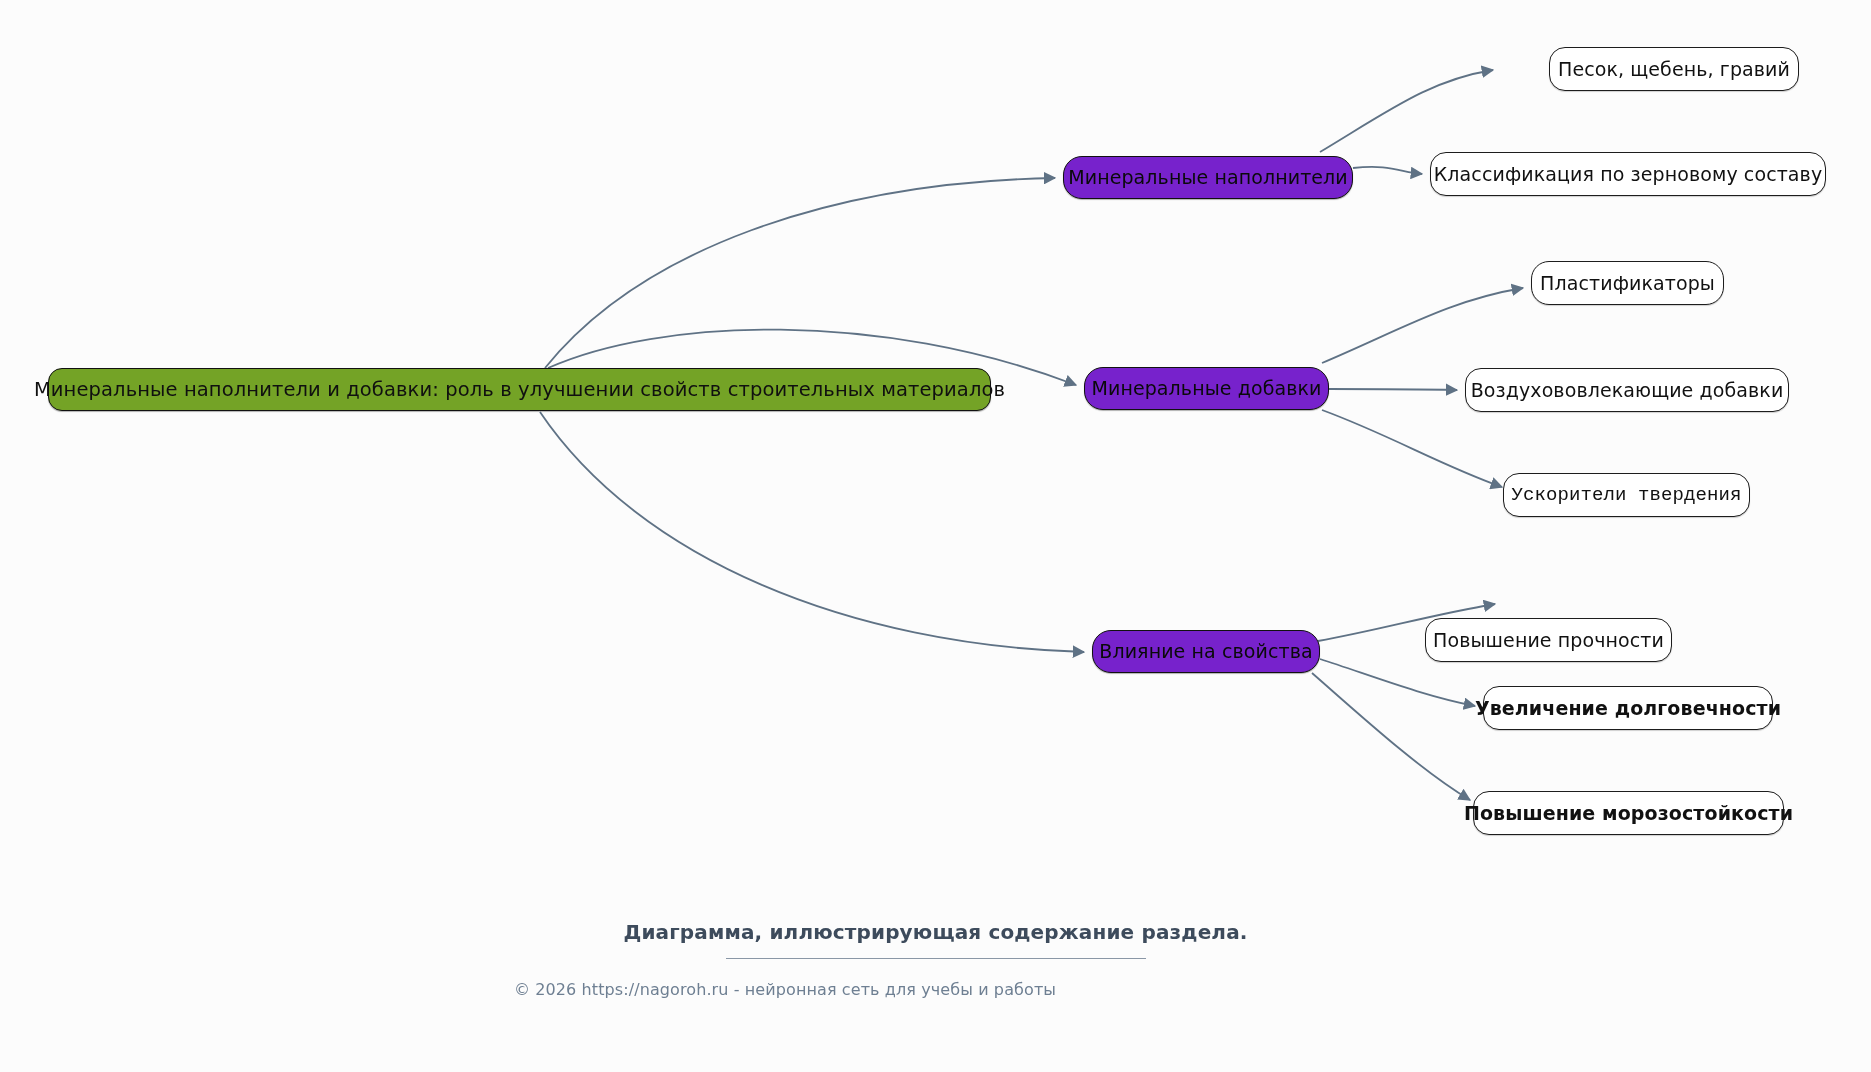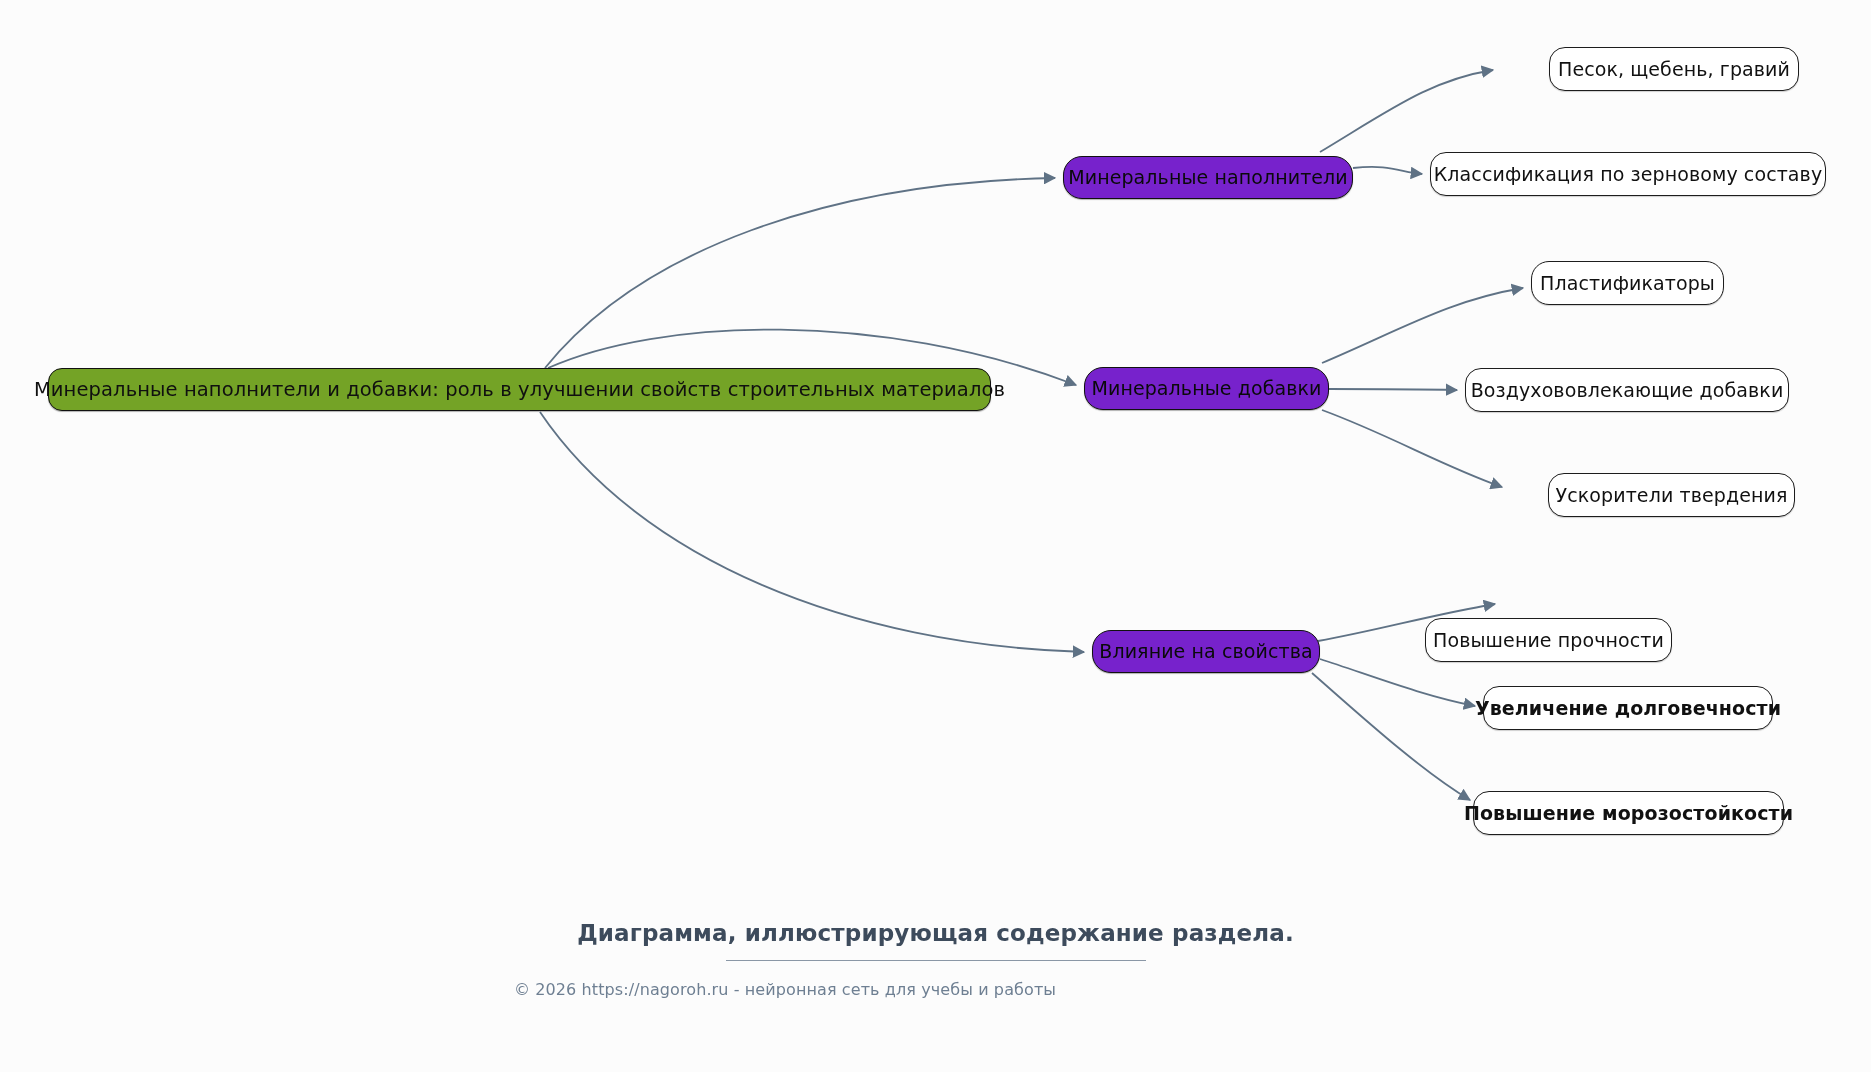--- a/index.html
+++ b/index.html
@@ -78,21 +78,21 @@
   #caption-block {
     position: absolute;
     left: 0;
     top: 920px;
     width: 1871px;
     text-align: center;
     z-index: 4;
   }
 
   #caption-title {
-    font-size: 23px;
+    font-size: 20px;
     font-weight: bold;
     color: #3d4b5c;
     letter-spacing: 0.15px;
   }
 
   #caption-rule {
     width: 420px;
     height: 0;
     margin: 14px auto 0 auto;
     border-top: 1.5px solid #8a97a6;
@@ -165,21 +165,21 @@
   </div>
 
   <div class="node leaf" style="left:1531px; top:261px; width:193px; height:44px;border-radius:18px;">
     <span class="node-label">Пластификаторы</span>
   </div>
 
   <div class="node leaf" style="left:1465px; top:368px; width:324px; height:44px;">
     <span class="node-label">Воздухововлекающие добавки</span>
   </div>
 
-  <div class="node leaf" style="left:1548px; top:473px; width:247px; height:44px;">
+  <div class="node leaf" style="left:1503px; top:473px; width:247px; height:44px;font-family:Liberation Mono, monospace;">
     <span class="node-label">Ускорители твердения</span>
   </div>
 
   <div class="node branch" style="left:1092px; top:630px; width:228px; height:43px;">
     <span class="node-label">Влияние на свойства</span>
   </div>
 
   <div class="node leaf" style="left:1425px; top:581px; width:247px; height:44px;margin-top:37px;">
     <span class="node-label">Повышение прочности</span>
   </div>

